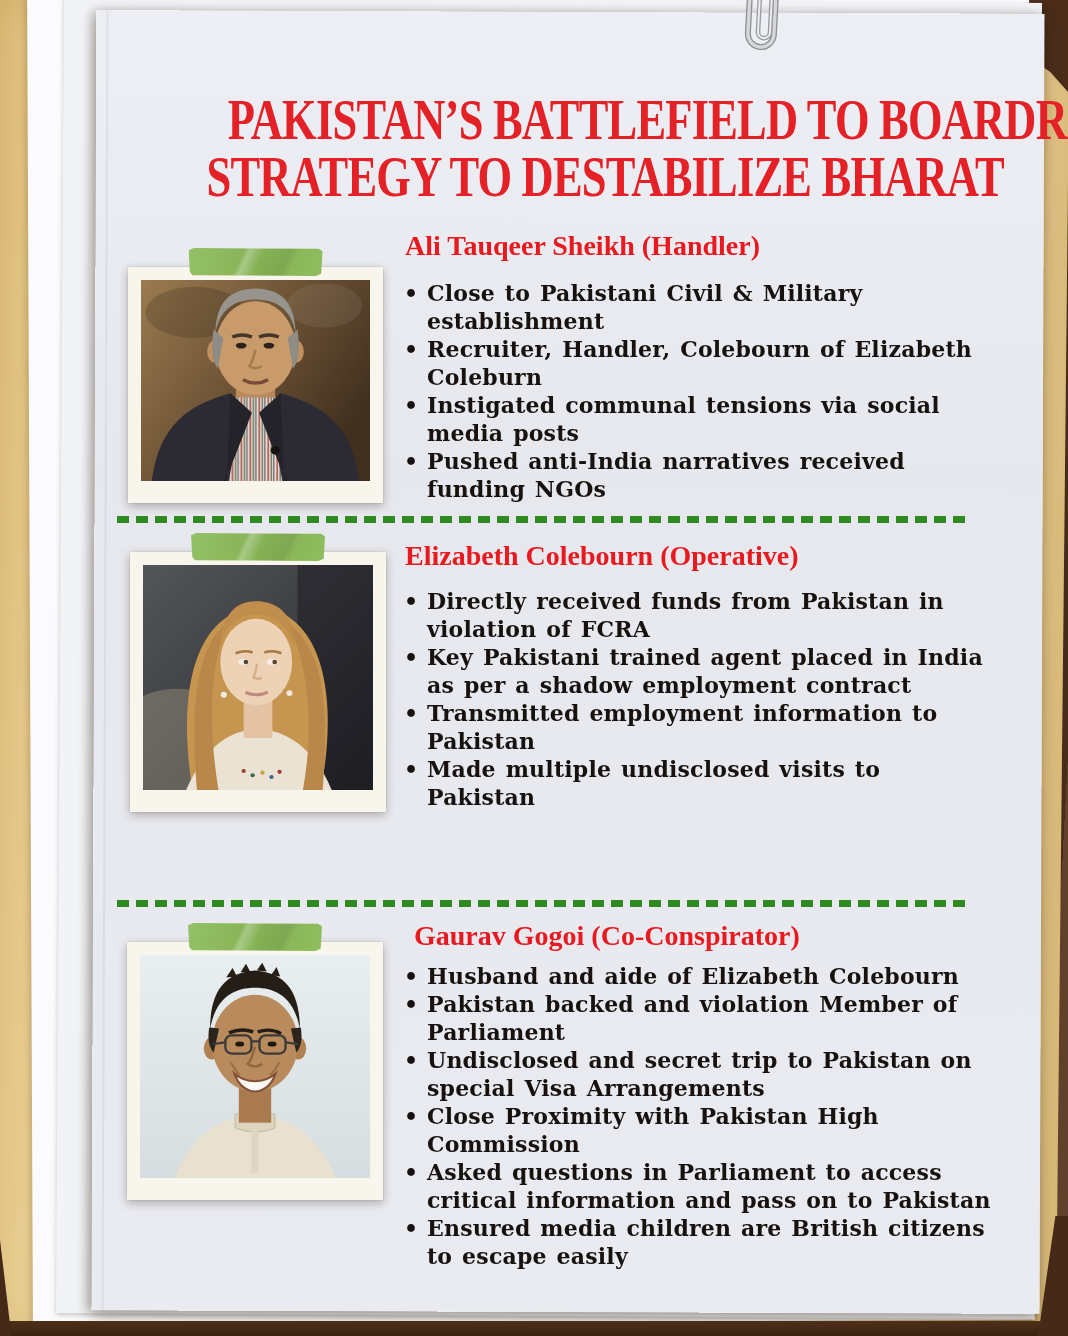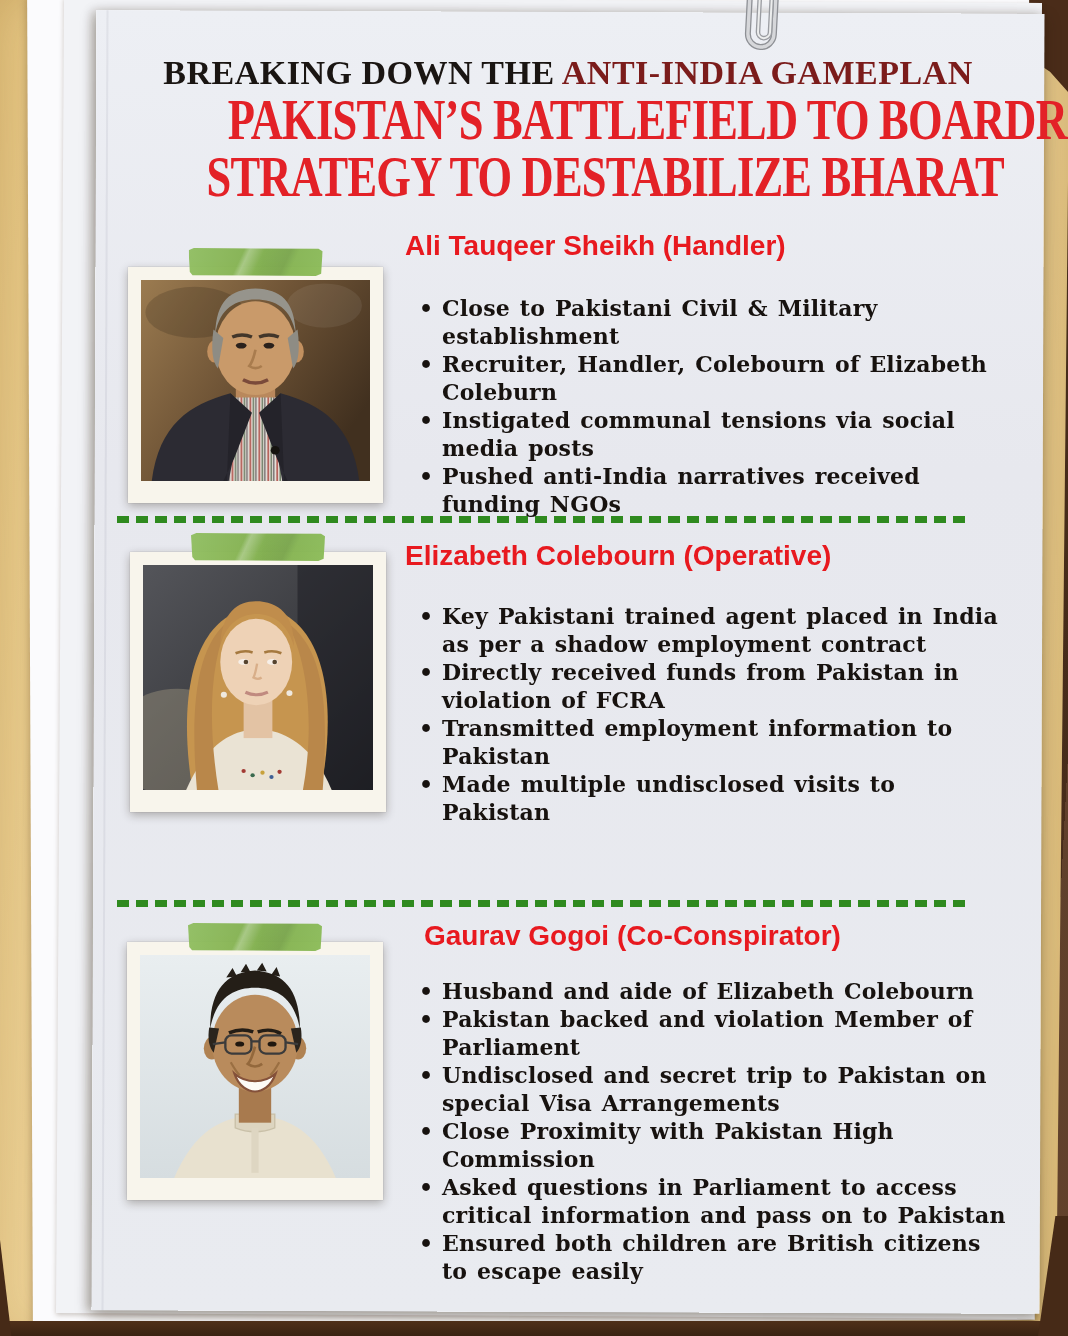--- a/index.html
+++ b/index.html
@@ -42,24 +42,24 @@
   
   .content{position:absolute;inset:0;z-index:10;}
   .kicker{position:absolute;top:54px;left:94px;width:948px;text-align:center;
     font-family:"Liberation Serif",serif;font-weight:bold;font-size:34px;letter-spacing:.5px;
     color:#1a1512;white-space:nowrap;}
   .kicker .maroon{color:#7b1c1b;}
   .big-title{position:absolute;left:94px;width:948px;text-align:center;color:#e32127;
     font-family:"Liberation Serif",serif;font-weight:bold;font-size:57px;line-height:56px;white-space:nowrap;}
   .big-title .cond{display:inline-block;transform:scaleX(.78);transform-origin:50% 50%;letter-spacing:-1px;}
   .t1{top:92px}.t2{top:149px}
-  .sec-heading{position:absolute;font-family:Liberation Sans, sans-serif;font-weight:bold;
+  .sec-heading{position:absolute;font-family:Liberation Serif, serif;font-weight:bold;
     font-size:28px;color:#e8191f;white-space:nowrap;}
-  .h1{left:405px;top:230px}.h2{left:405px;top:540px}.h3{left:424px;top:920px}
-  .bullets{position:absolute;width:592px;margin:16px;padding:0;list-style:none;
+  .h1{left:405px;top:230px}.h2{left:405px;top:540px}.h3{left:414px;top:920px}
+  .bullets{position:absolute;width:592px;margin:1px;padding:0;list-style:none;
     font-size:22px;line-height:28px;font-weight:bold;color:#17120f;
     letter-spacing:.2px;word-spacing:2px;}
   .bullets li{position:relative;padding-left:28px;}
   .bullets li::before{content:"\2022";position:absolute;left:5px;}
   .b1{left:398px;top:278px}.b2{left:398px;top:586px}.b3{left:398px;top:961px}
   .divider{position:absolute;left:117px;width:852px;height:7px;
     background:repeating-linear-gradient(90deg,#2f8a1f 0 12px,rgba(0,0,0,0) 12px 19px);}
   .d1{top:516px}.d2{top:900px}
   
   .polaroid{position:absolute;box-sizing:border-box;background:#f8f5ec;
@@ -92,21 +92,20 @@
     <svg width="74" height="72" viewBox="0 0 74 72">
       <path d="M24 -8 L24 40 a13 13 0 0 0 26 0 L50 0" fill="none" stroke="#8e9095" stroke-width="6" stroke-linecap="round"></path>
       <path d="M24 -8 L24 40 a13 13 0 0 0 26 0 L50 0" fill="none" stroke="#d6d7da" stroke-width="3.4" stroke-linecap="round"></path>
       <path d="M34 -8 L34 38 a6 6 0 0 0 12 0 L46 4" fill="none" stroke="#9a9ca1" stroke-width="4.6" stroke-linecap="round"></path>
       <path d="M34 -8 L34 38 a6 6 0 0 0 12 0 L46 4" fill="none" stroke="#eceded" stroke-width="2" stroke-linecap="round"></path>
     </svg>
   </div>
 
   <div class="content">
 
-    <div class="kicker"><span>BREAKING DOWN THE</span> <span class="maroon">ANTI-INDIA GAMEPLAN</span></div>
 
     <div class="big-title t1"><span class="cond">PAKISTAN’S BATTLEFIELD TO BOARDROOM</span></div>
     <div class="big-title t2"><span class="cond">STRATEGY TO DESTABILIZE BHARAT</span></div>
 
     <div class="polaroid p1">
       <div class="tape"></div>
       <svg viewBox="0 0 256 236" preserveAspectRatio="none" role="img" aria-label="Ali Tauqeer Sheikh">
         <defs>
           <linearGradient id="bgA" x1="0" y1="0" x2="1" y2="0.6">
             <stop offset="0" stop-color="#9b7b50"></stop>
@@ -185,22 +184,22 @@
         <circle cx="163" cy="148" r="3.4" fill="#efe9df"></circle>
         <circle cx="112" cy="238" r="2.4" fill="#a23a33"></circle>
         <circle cx="122" cy="243" r="2.4" fill="#3a6a4e"></circle>
         <circle cx="133" cy="240" r="2.4" fill="#c8a23c"></circle>
         <circle cx="143" cy="245" r="2.4" fill="#3f5f94"></circle>
         <circle cx="152" cy="239" r="2.4" fill="#a23a33"></circle>
       </svg>
     </div>
     <div class="sec-heading h2">Elizabeth Colebourn (Operative)</div>
     <ul class="bullets b2">
+      <li>Directly received funds from Pakistan in violation of FCRA</li>
       <li>Key Pakistani trained agent placed in India as per a shadow employment contract</li>
-      <li>Directly received funds from Pakistan in violation of FCRA</li>
       <li>Transmitted employment information to Pakistan</li>
       <li>Made multiple undisclosed visits to Pakistan</li>
     </ul>
 
     <div class="divider d2"></div>
 
     <div class="polaroid p3">
       <div class="tape"></div>
       <svg viewBox="0 0 256 258" preserveAspectRatio="none" role="img" aria-label="Gaurav Gogoi">
         <defs>
@@ -233,17 +232,17 @@
         <path d="M105,137 C118,149 138,149 151,137 C146,153 135,158 128,158 C121,158 110,153 105,137 Z" fill="#fdfaf6" stroke="#84513a" stroke-width="2.4"></path>
       </svg>
     </div>
     <div class="sec-heading h3">Gaurav Gogoi (Co-Conspirator)</div>
     <ul class="bullets b3">
       <li>Husband and aide of Elizabeth Colebourn</li>
       <li>Pakistan backed and violation Member of Parliament</li>
       <li>Undisclosed and secret trip to Pakistan on special Visa Arrangements</li>
       <li>Close Proximity with Pakistan High Commission</li>
       <li>Asked questions in Parliament to access critical information and pass on to Pakistan</li>
-      <li>Ensured both children are British citizens to escape easily</li>
+      <li>Ensured media children are British citizens to escape easily</li>
     </ul>
 
   </div>
 </div>
 
 </body></html>

